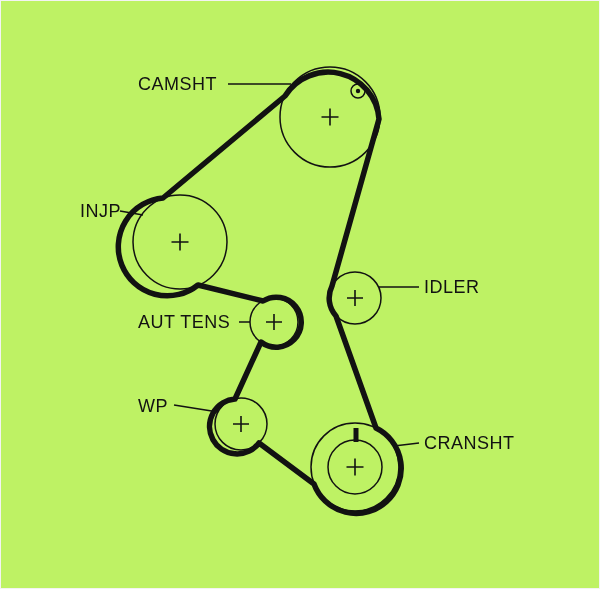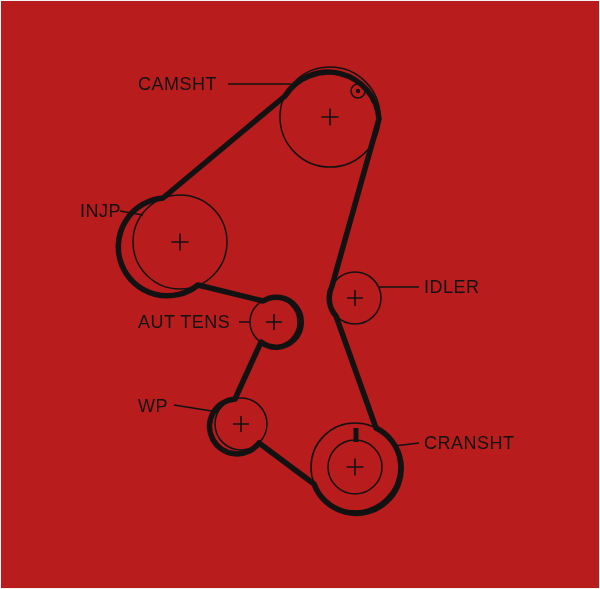--- a/index.html
+++ b/index.html
@@ -4,21 +4,21 @@
 <style>
   html, body {
     margin: 0;
     padding: 0;
     background: #ffffff;
   }
   .frame {
     width: 600px;
     height: 589px;
     position: relative;
-    background: #b91c1c;
+    background: #bef264;
     box-shadow: inset 0 0 0 1px #f3f3f3;
     overflow: hidden;
   }
   svg { display: block; }
   .belt {
     fill: none;
     stroke: #121212;
     stroke-width: 5.5;
     stroke-linejoin: round;
     stroke-linecap: round;

